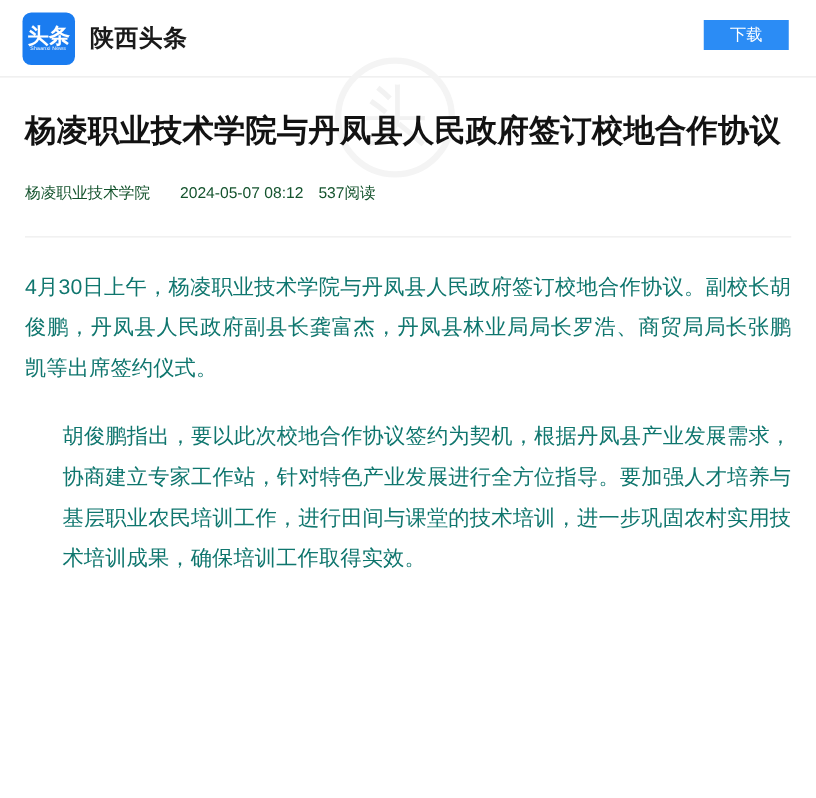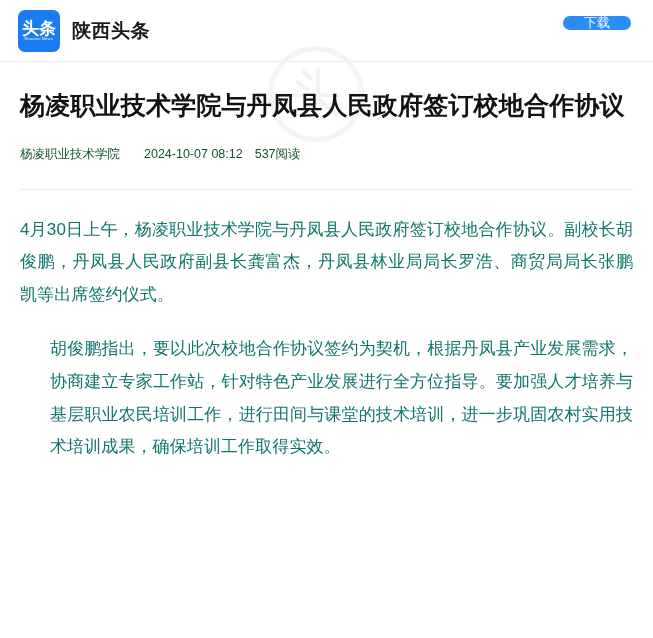--- a/index.html
+++ b/index.html
@@ -56,22 +56,22 @@
     font-size: 19px;
     color: #1a1a1a;
     font-weight: bold;
     letter-spacing: 0.5px;
   }
   .download-btn {
     position: absolute;
     right: 22px;
     top: 16px;
     width: 68px;
-    height: 14px;
-    border-radius: 14px;
+    height: 24px;
+    border-radius: 0;
     background: #2b8cf5;
     color: #fff;
     font-size: 13px;
     border: none;
     cursor: pointer;
     display: flex;
     align-items: center;
     justify-content: center;
     font-family: "Liberation Sans", sans-serif;
   }
@@ -154,21 +154,21 @@
 <div class="watermark">
   <span>头</span>
 </div>
 
 <div class="article">
   <h1 class="title">杨凌职业技术学院与丹凤县人民政府签订校地合作协议</h1>
 
   <div class="meta">
     <span class="meta-item">杨凌职业技术学院</span>
     <span class="gap-1"></span>
-    <span class="meta-item">2024-10-07 08:12</span>
+    <span class="meta-item">2024-05-07 08:12</span>
     <span class="gap-2"></span>
     <span class="meta-item">537阅读</span>
   </div>
 
   <div class="divider"></div>
 
   <div class="body">
     <p>4月30日上午，杨凌职业技术学院与丹凤县人民政府签订校地合作协议。副校长胡俊鹏，丹凤县人民政府副县长龚富杰，丹凤县林业局局长罗浩、商贸局局长张鹏凯等出席签约仪式。</p>
     <p>胡俊鹏指出，要以此次校地合作协议签约为契机，根据丹凤县产业发展需求，协商建立专家工作站，针对特色产业发展进行全方位指导。要加强人才培养与基层职业农民培训工作，进行田间与课堂的技术培训，进一步巩固农村实用技术培训成果，确保培训工作取得实效。</p>
   </div>

